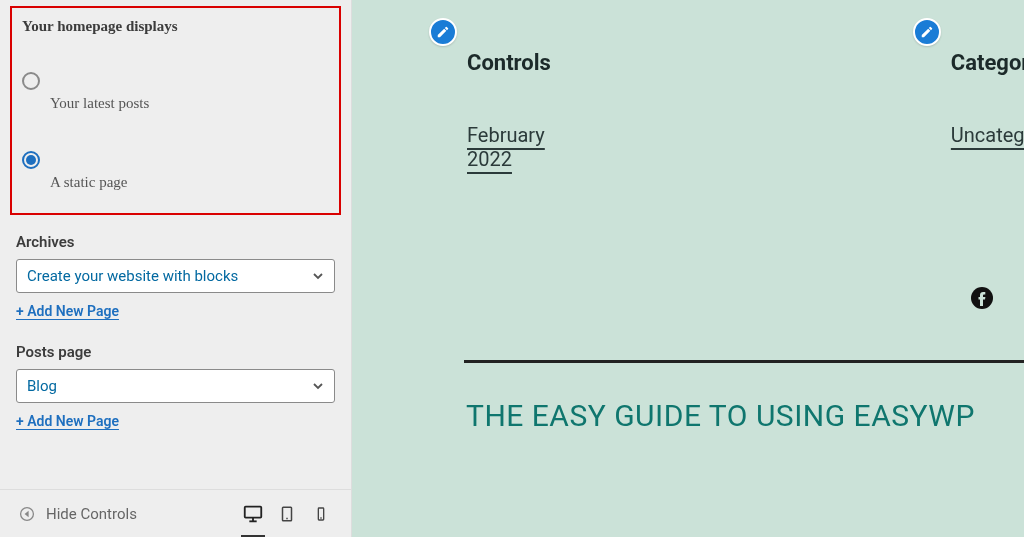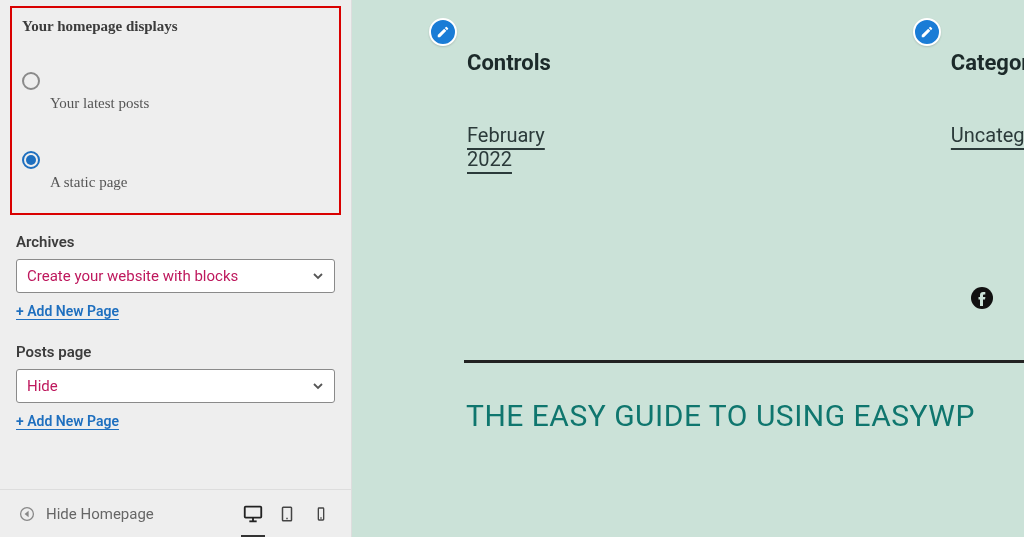--- a/index.html
+++ b/index.html
@@ -84,21 +84,21 @@
       position: relative;
       width: 100%;
       background: #fff;
       border: 1px solid #8a8a8a;
       border-radius: 3px;
       height: 34px;
       display: flex;
       align-items: center;
       padding: 0 34px 0 10px;
       font-size: 15px;
-      color: #be185d;
+      color: #0369a1;
       cursor: pointer;
       margin-bottom: 8px;
     }
     .select .chev {
       position: absolute;
       right: 10px;
       top: 50%;
       transform: translateY(-50%);
       width: 12px;
       height: 12px;
@@ -260,39 +260,39 @@
         <svg viewBox="0 0 12 12" fill="none" stroke="#555" stroke-width="1.8">
             <polyline points="2,4 6,8 10,4"></polyline>
           </svg>
       </span>
     </div>
     <a class="add-link">+ Add New Page</a>
 
     
     <div class="field-label">Posts page</div>
     <div class="select">
-      <span>Hide</span>
+      <span>Blog</span>
       <span class="chev">
         <svg viewBox="0 0 12 12" fill="none" stroke="#555" stroke-width="1.8">
             <polyline points="2,4 6,8 10,4"></polyline>
           </svg>
       </span>
     </div>
     <a class="add-link">+ Add New Page</a>
 
   </div>
 
   <div class="sidebar-footer">
     <span class="collapse-icon">
       <svg viewBox="0 0 20 20" width="16" height="16" fill="#777">
           <circle cx="10" cy="10" r="8" fill="none" stroke="#888" stroke-width="1.6"></circle>
           <polygon points="12,6 7,10 12,14" fill="#888"></polygon>
         </svg>
     </span>
-    <span class="hide-controls">Hide Homepage</span>
+    <span class="hide-controls">Hide Controls</span>
 
     <span class="device-wrap">
       <span class="device-btn active">
         <svg viewBox="0 0 24 24" width="22" height="22" fill="none" stroke="#222" stroke-width="2">
             <rect x="3" y="4" width="18" height="12" rx="1"></rect>
             <line x1="8" y1="20" x2="16" y2="20"></line>
             <line x1="12" y1="16" x2="12" y2="20"></line>
           </svg>
         <span class="underline"></span>
       </span>

